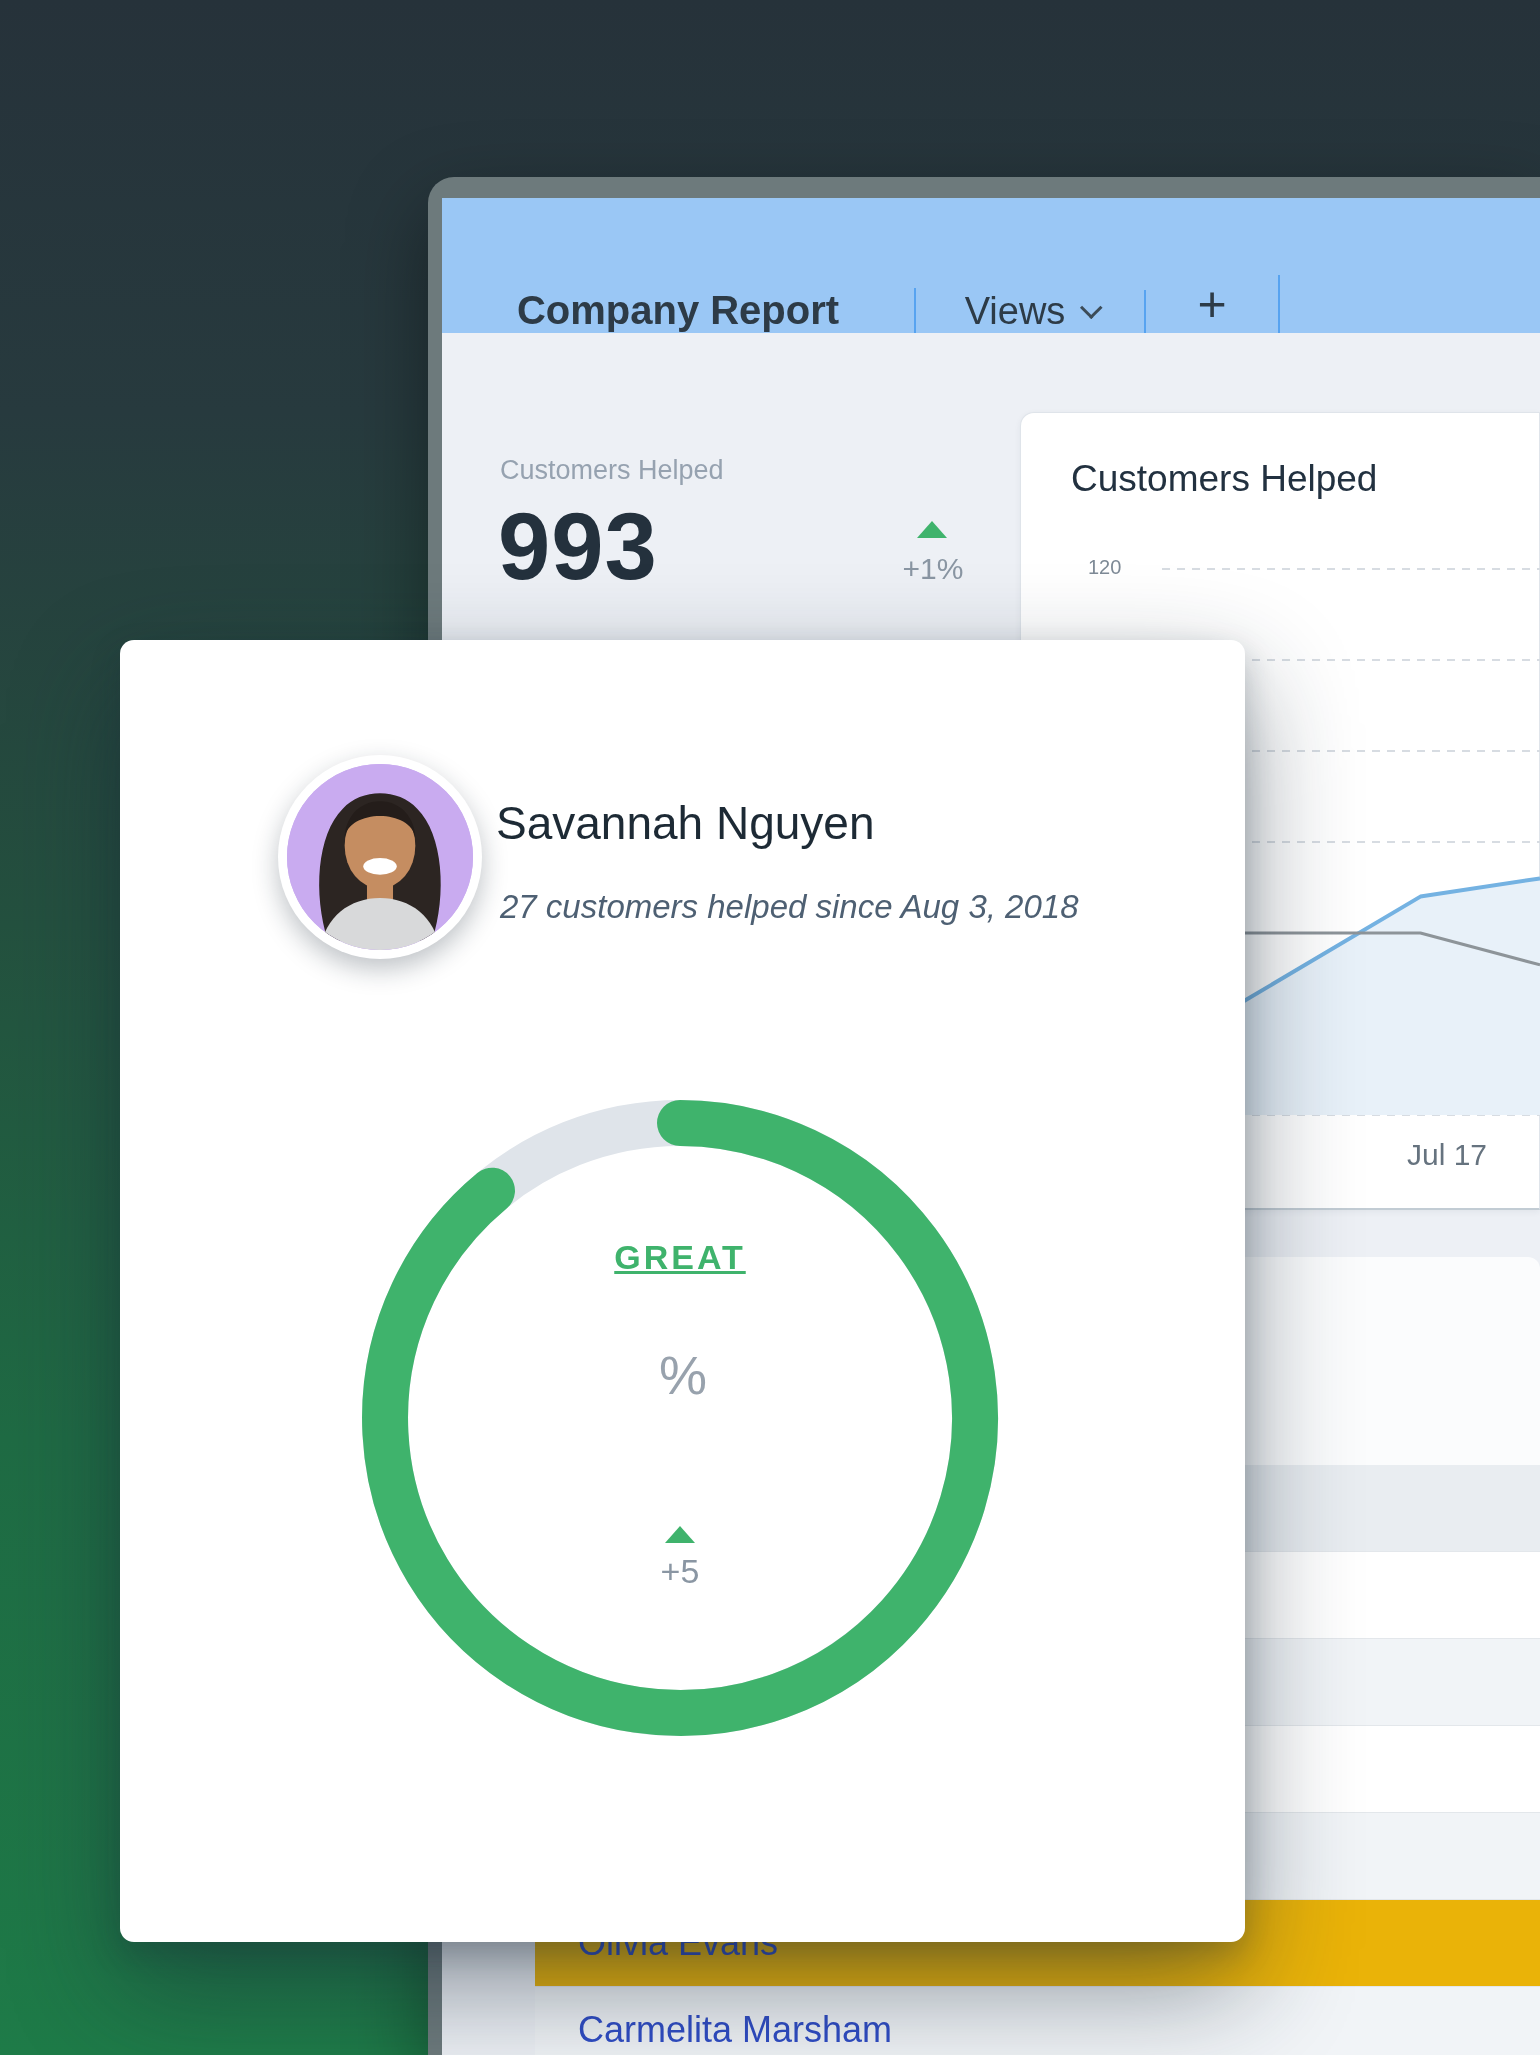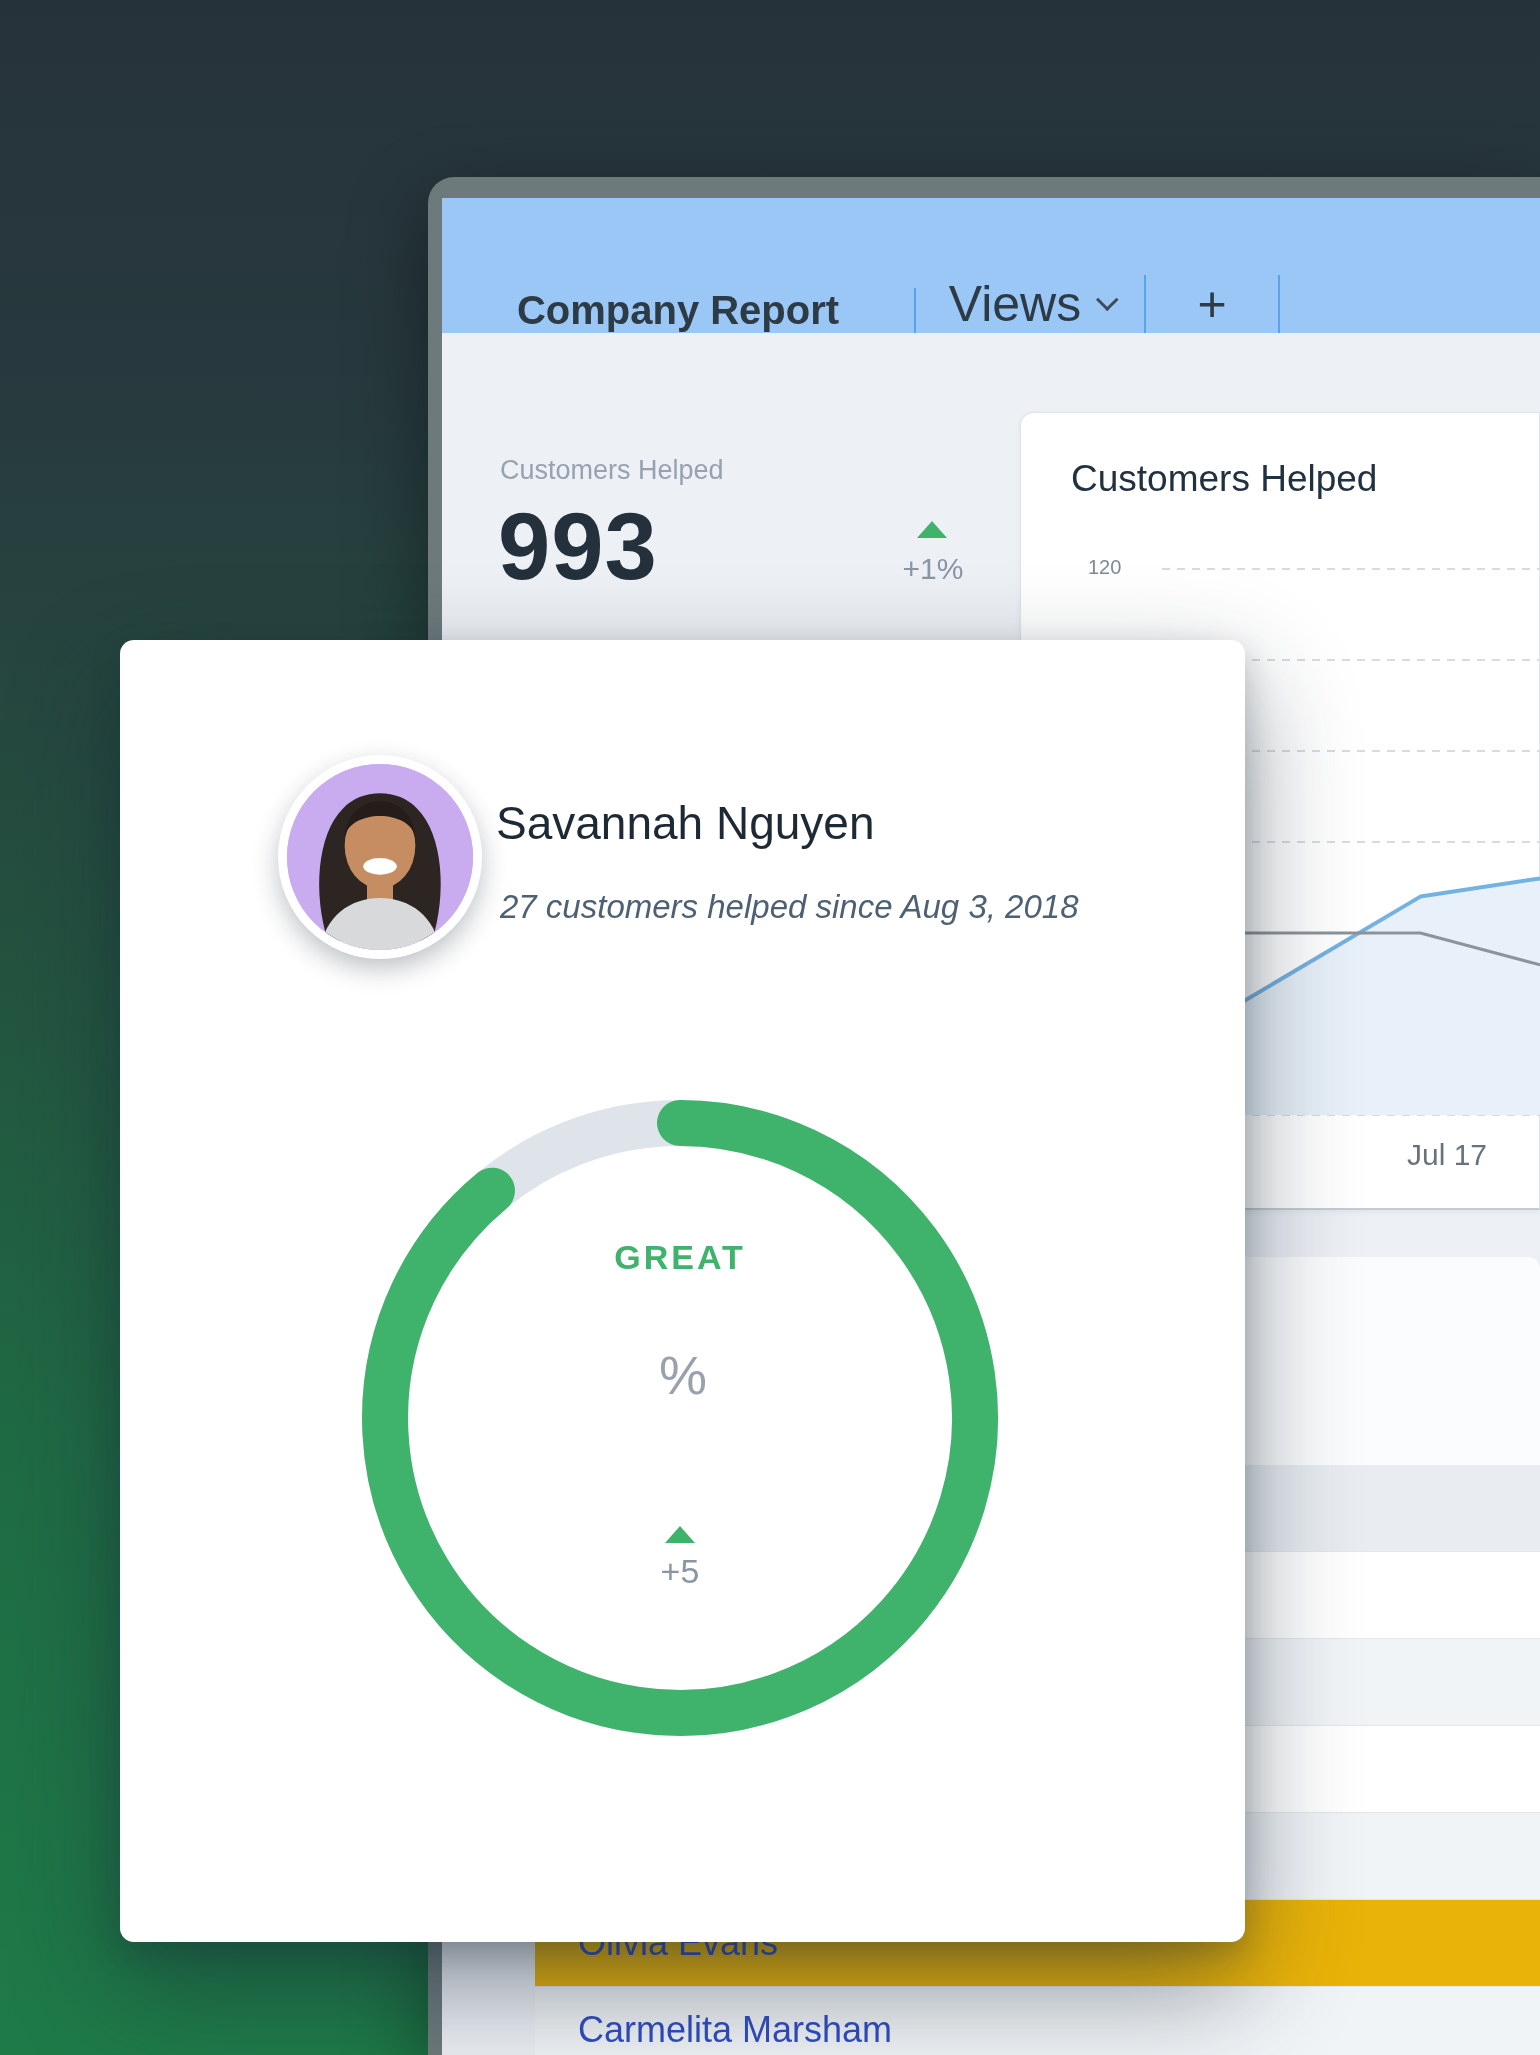--- a/index.html
+++ b/index.html
@@ -18,21 +18,21 @@
     border-top-left-radius:26px; background:#edf0f5;
     box-shadow:0 30px 80px rgba(0,0,0,.40);
   }
   .header {
     position:absolute; left:442px; top:198px; width:1100px; height:135px;
     background:#9ac7f5; display:flex; align-items:flex-end; overflow:hidden;
   }
   .tab { display:flex; align-items:center; justify-content:center; gap:14px;
          border-right:2px solid #57a3f0; color:#2d3b47; }
   .tab-title { width:474px; font-size:40px; font-weight:bold; }
-  .tab-views { width:230px; font-size:50px; }
+  .tab-views { width:230px; font-size:38px; }
   .tab-plus  { width:134px; font-size:50px; font-weight:300; }
   .chevron { width:16px; height:16px; border-right:3px solid #3c4c58; border-bottom:3px solid #3c4c58;
              transform:rotate(45deg) translateY(-6px); }
 
   
   .stats-label { left:500px; top:455px; font-size:27px; color:#96a2b0; }
   .stats-value { left:498px; top:500px; font-size:94px; line-height:1; font-weight:700; color:#24313d; letter-spacing:1px; }
   .tri-up { width:0; height:0; border-left:15px solid transparent; border-right:15px solid transparent; border-bottom:17px solid #3fb36c; }
   .stats-tri { left:917px; top:521px; }
   .stats-delta { left:885px; top:552px; width:96px; text-align:center; font-size:30px; color:#8a96a3; }
@@ -56,21 +56,21 @@
   .profile-card { left:120px; top:640px; width:1125px; height:1302px; background:#ffffff; border-radius:14px;
     box-shadow:0 45px 110px rgba(25,40,55,.48), 0 12px 30px rgba(25,40,55,.22); }
   .avatar-ring { position:absolute; left:158px; top:115px; width:204px; height:204px; border-radius:50%;
     background:#ffffff; box-shadow:0 10px 26px rgba(20,35,50,.28); }
   .avatar { position:absolute; left:9px; top:9px; width:186px; height:186px; border-radius:50%;
     background:#c9abf0; overflow:hidden; }
   .p-name { position:absolute; left:376px; top:156px; font-size:46px; font-weight:500; color:#1d2a35; }
   .p-sub  { position:absolute; left:380px; top:248px; font-size:33px; font-style:italic; color:#4e6073; }
   .donut-svg { position:absolute; left:230px; top:448px; }
   .g-label { position:absolute; left:230px; top:598px; width:660px; text-align:center;
-             font-size:34px; font-weight:bold; letter-spacing:3px; color:#3fb36c; }
+             font-size:34px; font-weight:bold; letter-spacing:3px; color:#3fb36c;text-decoration:underline; }
   .g-value-row { position:absolute; left:230px; top:684px; width:660px; display:flex; justify-content:center; align-items:flex-start; }
   .g-value { font-size:150px; line-height:1; font-weight:600; color:#3fb36c; }
   .g-unit  { font-size:54px; color:#98a2ad; margin-top:20px; margin-left:6px; }
   .g-tri-row { position:absolute; left:230px; top:886px; width:660px; display:flex; justify-content:center; }
   .g-delta { position:absolute; left:230px; top:912px; width:660px; text-align:center; font-size:34px; color:#8a96a3; }
 </style>
 </head>
 <body>
 
 <div class="stage">

